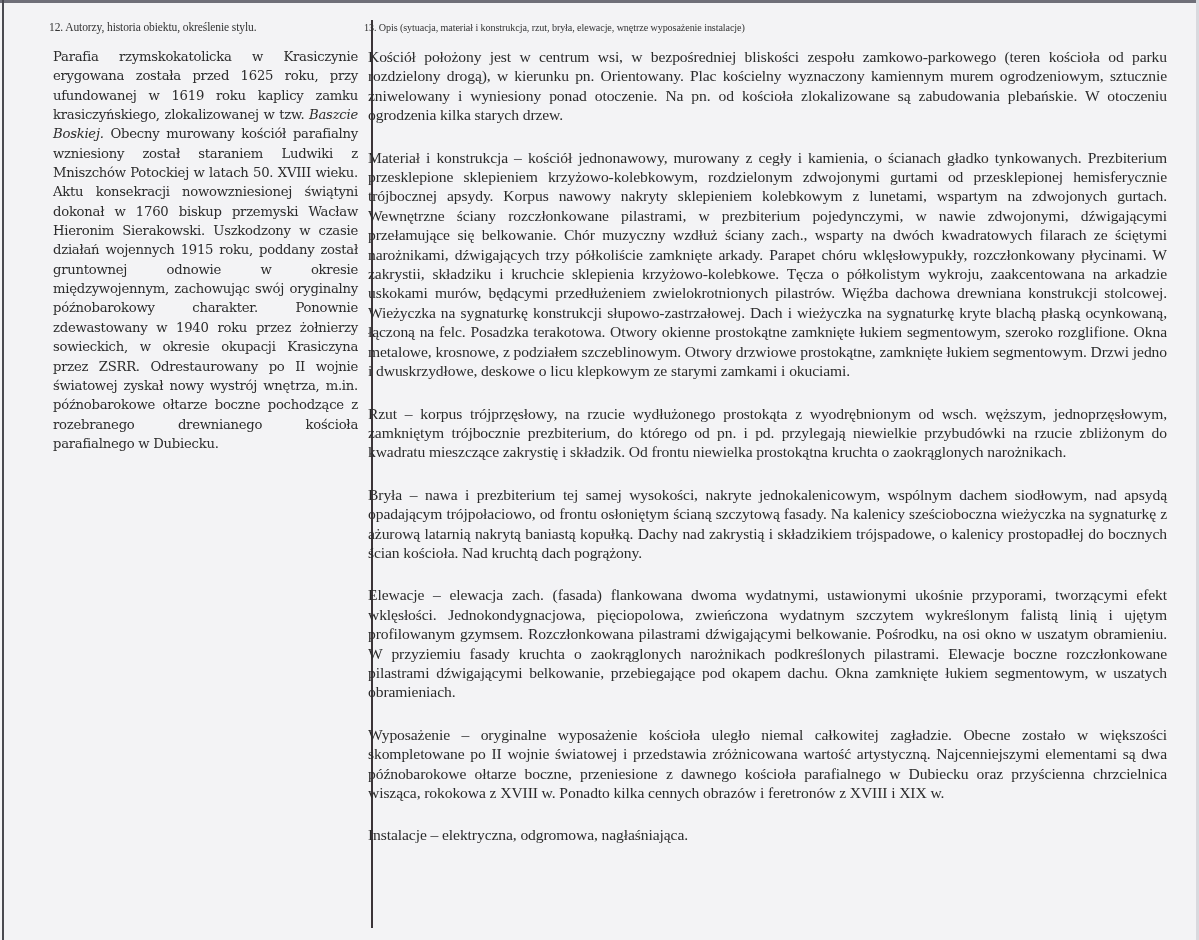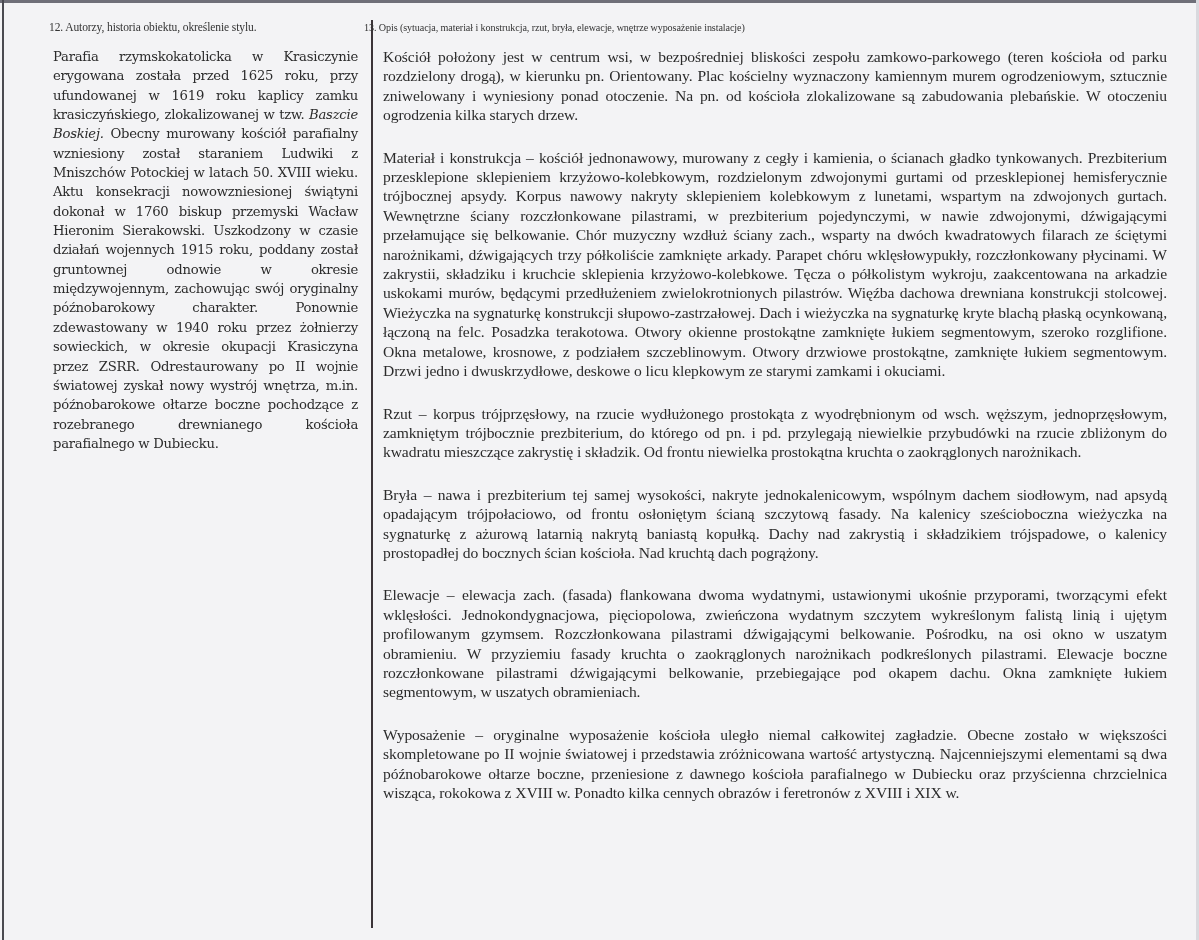--- a/index.html
+++ b/index.html
@@ -47,21 +47,21 @@
     text-align: justify;
     letter-spacing: -0.25px;
     margin: 8px;
   }
   .left-body em { font-style: italic; }
   .para {
     font-family: "Liberation Serif", serif;
     font-size: 15.6px;
     line-height: 19.4px;
     text-align: justify;
-    margin: 0 0 23px 15px;
+    margin: 0 0 23px 0;
     letter-spacing: -0.1px;
   }
   .para .lead { font-weight: normal; }
 </style>
 </head>
 <body>
 
 <div class="topline"></div>
 <div class="leftline"></div>
 <div class="rightedge"></div>
@@ -80,13 +80,14 @@
   <p class="para"><span class="lead">Materiał i konstrukcja</span><span> – kościół jednonawowy, murowany z cegły i kamienia, o ścianach gładko tynkowanych. Prezbiterium przesklepione sklepieniem krzyżowo-kolebkowym, rozdzielonym zdwojonymi gurtami od przesklepionej hemisferycznie trójbocznej apsydy. Korpus nawowy nakryty sklepieniem kolebkowym z lunetami, wspartym na zdwojonych gurtach. Wewnętrzne ściany rozczłonkowane pilastrami, w prezbiterium pojedynczymi, w nawie zdwojonymi, dźwigającymi przełamujące się belkowanie. Chór muzyczny wzdłuż ściany zach., wsparty na dwóch kwadratowych filarach ze ściętymi narożnikami, dźwigających trzy półkoliście zamknięte arkady. Parapet chóru wklęsłowypukły, rozczłonkowany płycinami. W zakrystii, składziku i kruchcie sklepienia krzyżowo-kolebkowe. Tęcza o półkolistym wykroju, zaakcentowana na arkadzie uskokami murów, będącymi przedłużeniem zwielokrotnionych pilastrów. Więźba dachowa drewniana konstrukcji stolcowej. Wieżyczka na sygnaturkę konstrukcji słupowo-zastrzałowej. Dach i wieżyczka na sygnaturkę kryte blachą płaską ocynkowaną, łączoną na felc. Posadzka terakotowa. Otwory okienne prostokątne zamknięte łukiem segmentowym, szeroko rozglifione. Okna metalowe, krosnowe, z podziałem szczeblinowym. Otwory drzwiowe prostokątne, zamknięte łukiem segmentowym. Drzwi jedno i dwuskrzydłowe, deskowe o licu klepkowym ze starymi zamkami i okuciami.</span></p>
 
   <p class="para"><span class="lead">Rzut</span><span> – korpus trójprzęsłowy, na rzucie wydłużonego prostokąta z wyodrębnionym od wsch. węższym, jednoprzęsłowym, zamkniętym trójbocznie prezbiterium, do którego od pn. i pd. przylegają niewielkie przybudówki na rzucie zbliżonym do kwadratu mieszczące zakrystię i składzik. Od frontu niewielka prostokątna kruchta o zaokrąglonych narożnikach.</span></p>
 
   <p class="para"><span class="lead">Bryła</span><span> – nawa i prezbiterium tej samej wysokości, nakryte jednokalenicowym, wspólnym dachem siodłowym, nad apsydą opadającym trójpołaciowo, od frontu osłoniętym ścianą szczytową fasady. Na kalenicy sześcioboczna wieżyczka na sygnaturkę z ażurową latarnią nakrytą baniastą kopułką. Dachy nad zakrystią i składzikiem trójspadowe, o kalenicy prostopadłej do bocznych ścian kościoła. Nad kruchtą dach pogrążony.</span></p>
 
   <p class="para"><span class="lead">Elewacje</span><span> – elewacja zach. (fasada) flankowana dwoma wydatnymi, ustawionymi ukośnie przyporami, tworzącymi efekt wklęsłości. Jednokondygnacjowa, pięciopolowa, zwieńczona wydatnym szczytem wykreślonym falistą linią i ujętym profilowanym gzymsem. Rozczłonkowana pilastrami dźwigającymi belkowanie. Pośrodku, na osi okno w uszatym obramieniu. W przyziemiu fasady kruchta o zaokrąglonych narożnikach podkreślonych pilastrami. Elewacje boczne rozczłonkowane pilastrami dźwigającymi belkowanie, przebiegające pod okapem dachu. Okna zamknięte łukiem segmentowym, w uszatych obramieniach.</span></p>
 
   <p class="para"><span class="lead">Wyposażenie</span><span> – oryginalne wyposażenie kościoła uległo niemal całkowitej zagładzie. Obecne zostało w większości skompletowane po II wojnie światowej i przedstawia zróżnicowana wartość artystyczną. Najcenniejszymi elementami są dwa późnobarokowe ołtarze boczne, przeniesione z dawnego kościoła parafialnego w Dubiecku oraz przyścienna chrzcielnica wisząca, rokokowa z XVIII w. Ponadto kilka cennych obrazów i feretronów z XVIII i XIX w.</span></p>
 
+  <p class="para"><span class="lead">Instalacje</span><span> – elektryczna, odgromowa, nagłaśniająca.</span></p>
 </div>
 
 </body></html>

